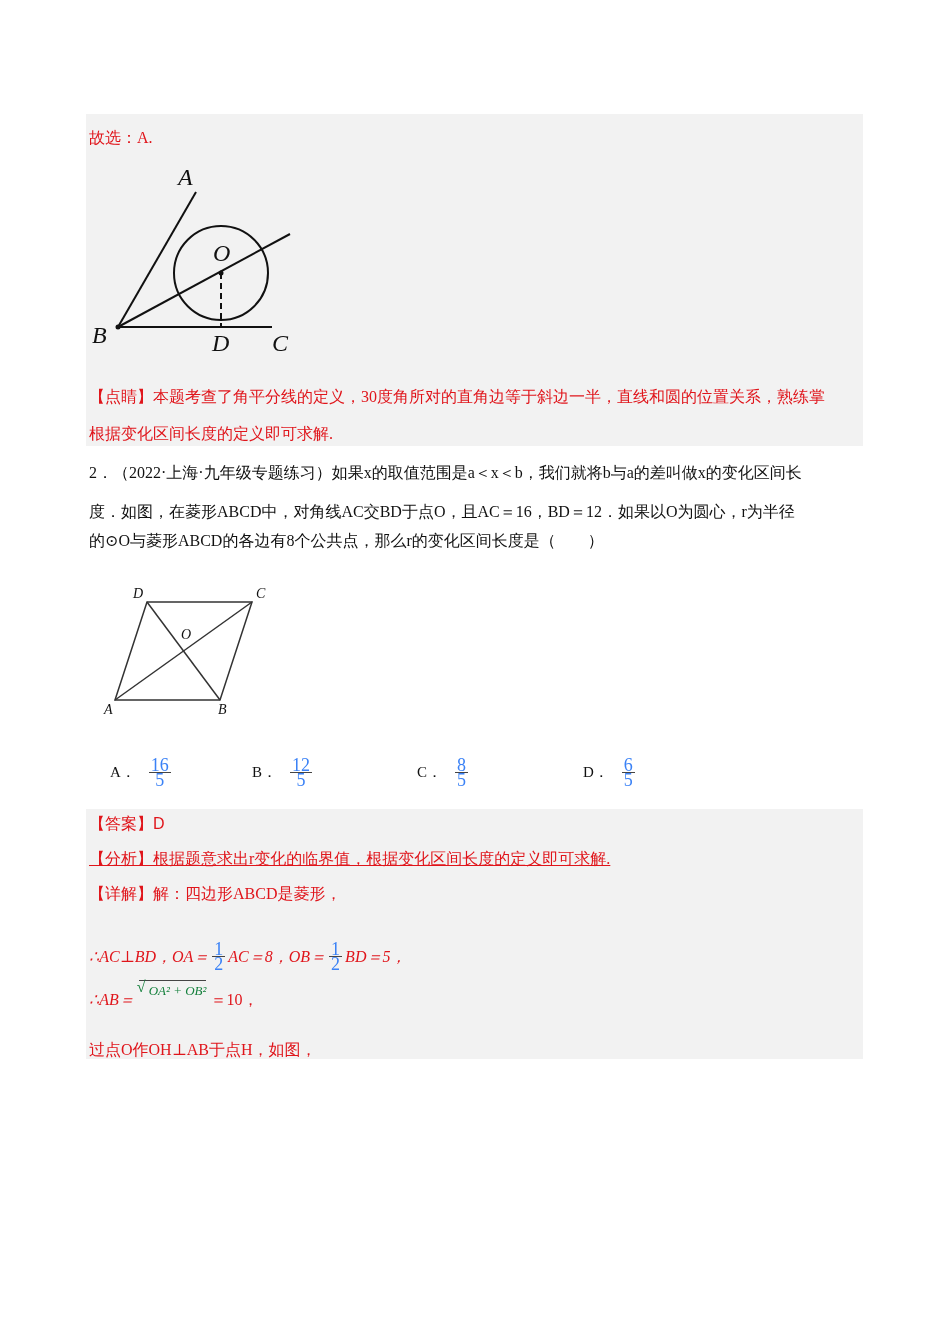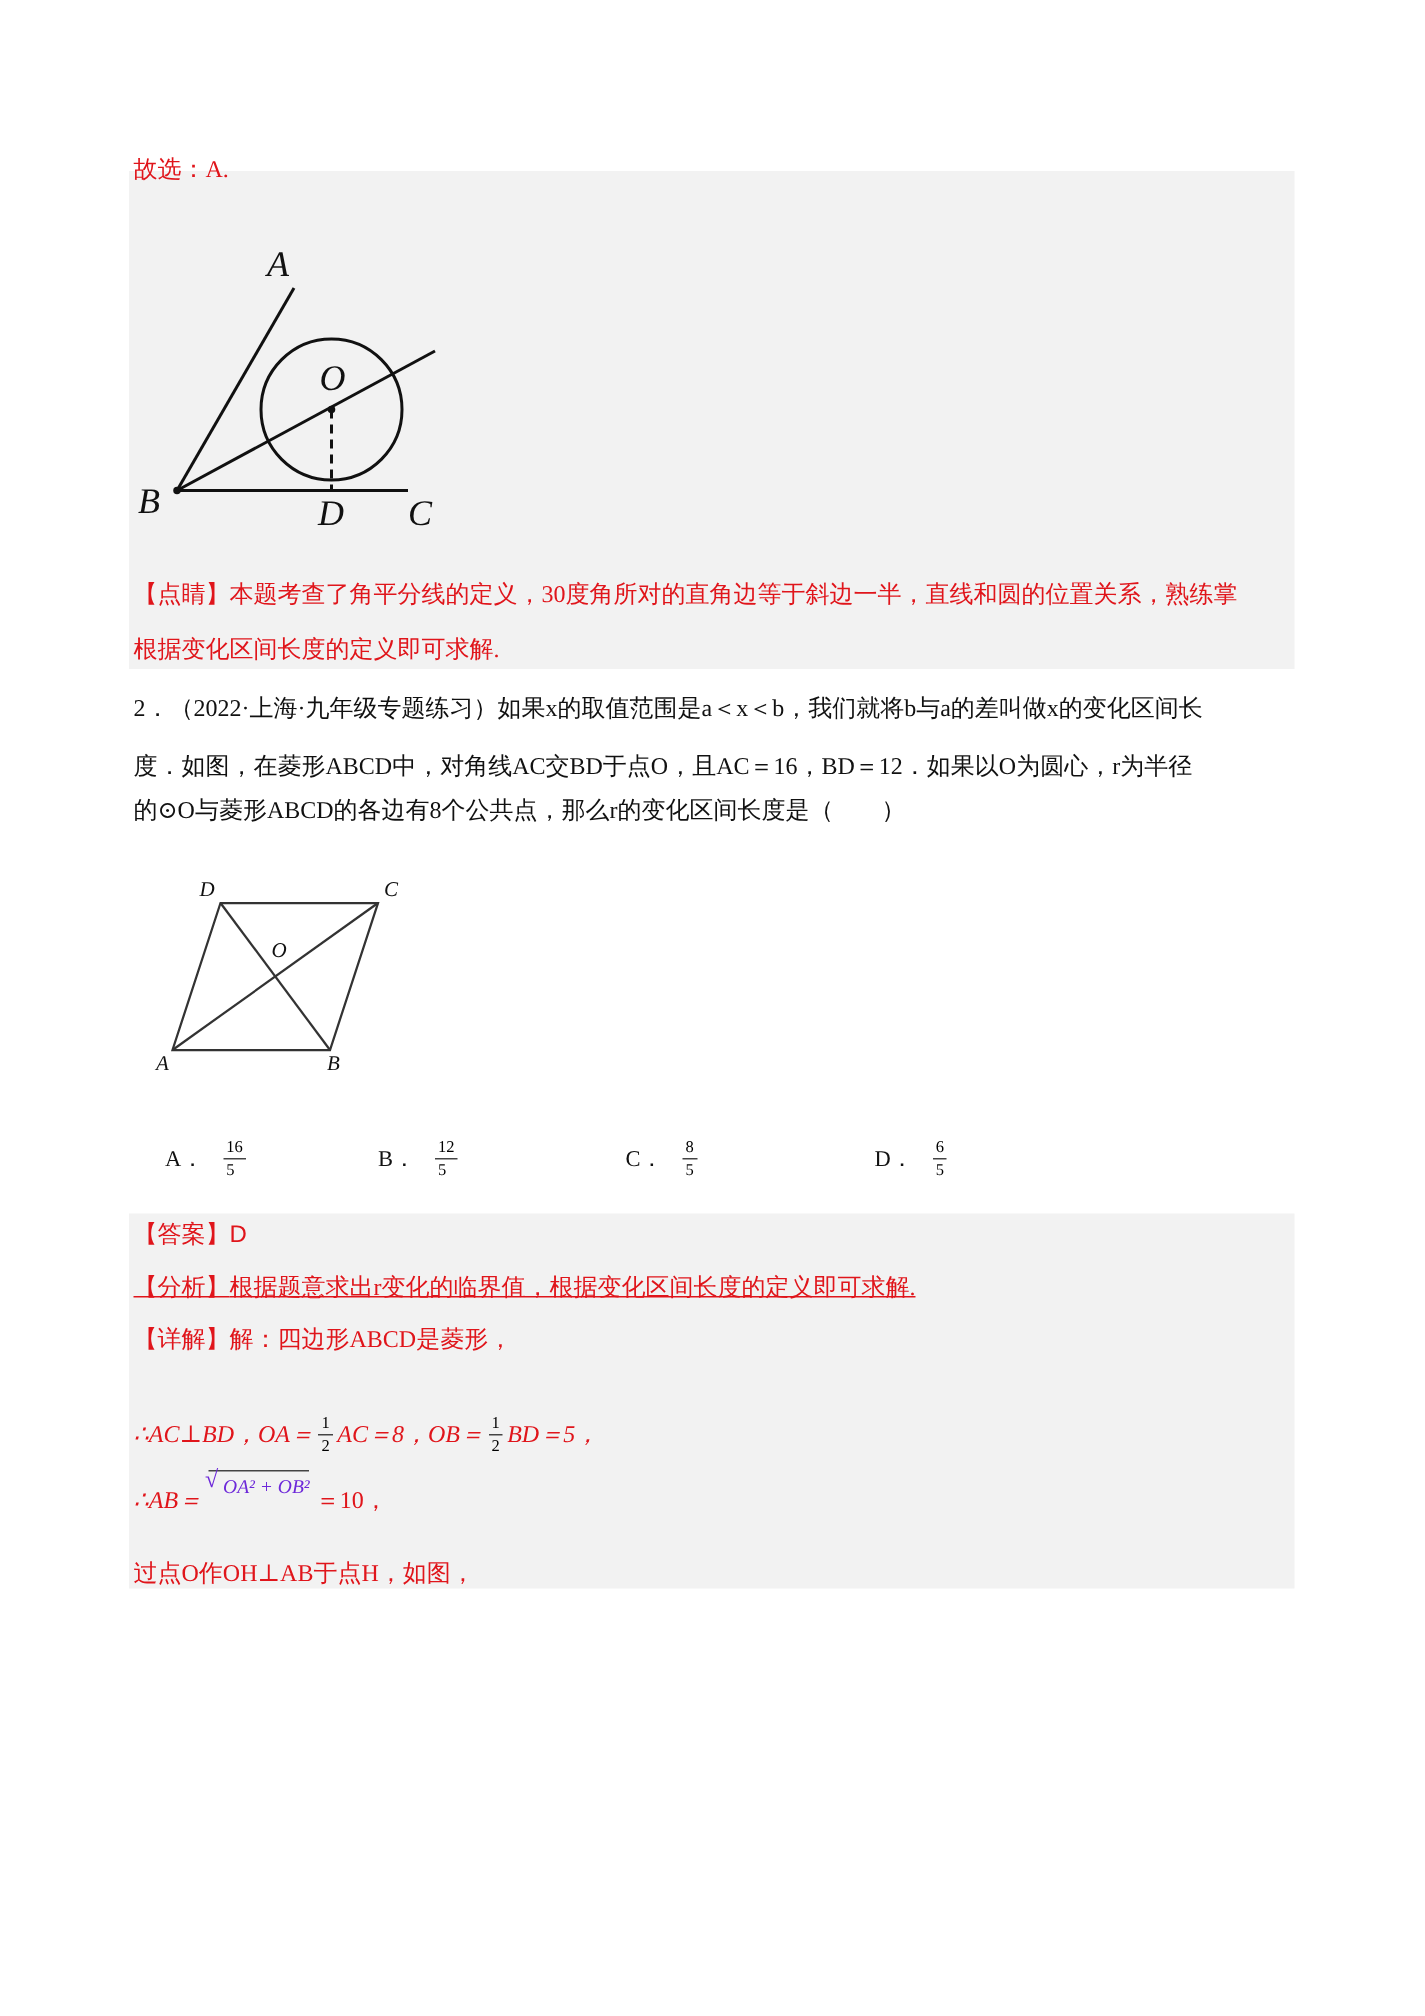--- a/index.html
+++ b/index.html
@@ -2,34 +2,34 @@
 <html><head>
 <meta charset="utf-8">
 <style>
   html, body { margin:0; padding:0; background:#ffffff; }
   body { width:950px; height:1344px; position:relative; overflow:hidden;
          font-family:"Liberation Serif","DejaVu Serif",serif; color:#111; }
   .box { position:absolute; left:86px; width:777px; background:#f2f2f2; }
   .red { color:#e0151b; }
   .line { position:absolute; left:89px; font-size:16px; white-space:nowrap; line-height:20px; }
   .it { font-style:italic; }
-  .frac { display:inline-block; vertical-align:middle; text-align:left; font-size:11px; line-height:14px; margin:0 3px; color:#000000; }
+  .frac { display:inline-block; vertical-align:middle; text-align:center; font-size:18px; line-height:14px; margin:0 3px; color:#3b82f6; }
   .frac .num { display:block; border-bottom:1px solid #444; padding:0 2px; }
   .frac .den { display:block; padding:0 2px; }
   .opt { position:absolute; top:758px; font-size:15px; display:flex; align-items:center; }
   .opt .lbl { margin-right:10px; }
-  .sqrt { display:inline-block; position:relative; font-size:13px; color:#6d28d9; font-style:italic; padding-left:10px; border-top:1px solid #444; top:-10px; margin:0 4px; }
+  .sqrt { display:inline-block; position:relative; font-size:13px; color:#15803d; font-style:italic; padding-left:10px; border-top:1px solid #444; top:-10px; margin:0 4px; }
   .sqrt::before { content:"√"; position:absolute; left:-2px; top:-4px; font-style:normal; font-size:16px; }
 </style>
 </head>
 <body>
 
 <div class="box" style="top:114px;height:332px;"></div>
 
-<div class="line red" style="top:104px;">故选：A.</div>
+<div class="line red" style="top:128px;">故选：A.</div>
 
 <svg style="position:absolute;left:86px;top:160px;" width="230" height="200" viewBox="0 0 230 200">
   <line x1="32" y1="167" x2="110" y2="32" stroke="#111" stroke-width="2"></line>
   <line x1="32" y1="167" x2="186" y2="167" stroke="#111" stroke-width="2"></line>
   <line x1="32" y1="167" x2="204" y2="74" stroke="#111" stroke-width="2"></line>
   <circle cx="135" cy="113" r="47" fill="none" stroke="#111" stroke-width="2"></circle>
   <line x1="135" y1="113" x2="135" y2="167" stroke="#111" stroke-width="2" stroke-dasharray="6,4"></line>
   <circle cx="32" cy="167" r="2.5" fill="#111"></circle>
   <circle cx="135" cy="113" r="2.5" fill="#111"></circle>
 </svg>

